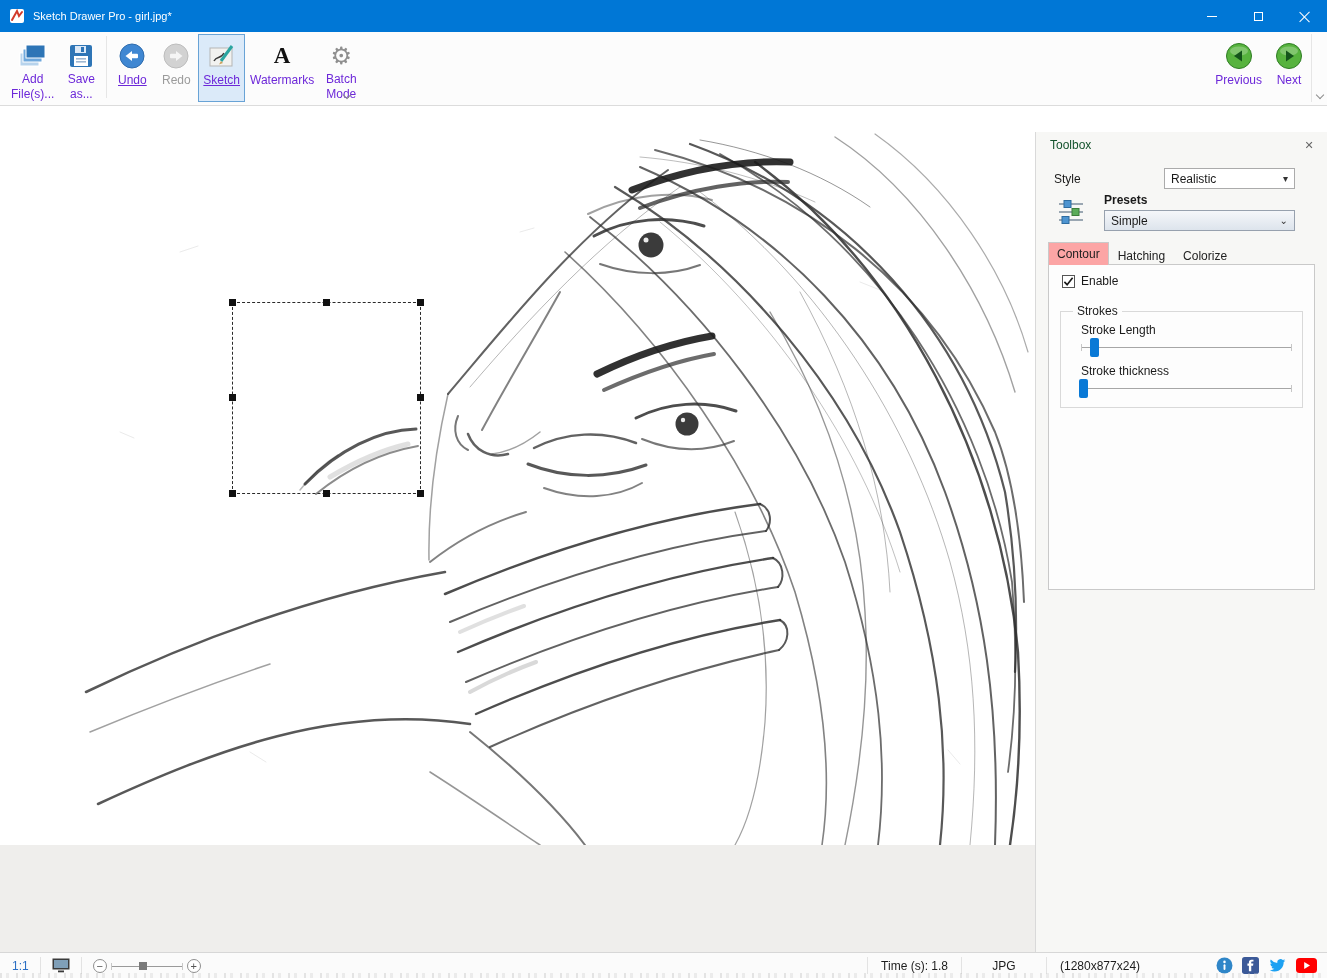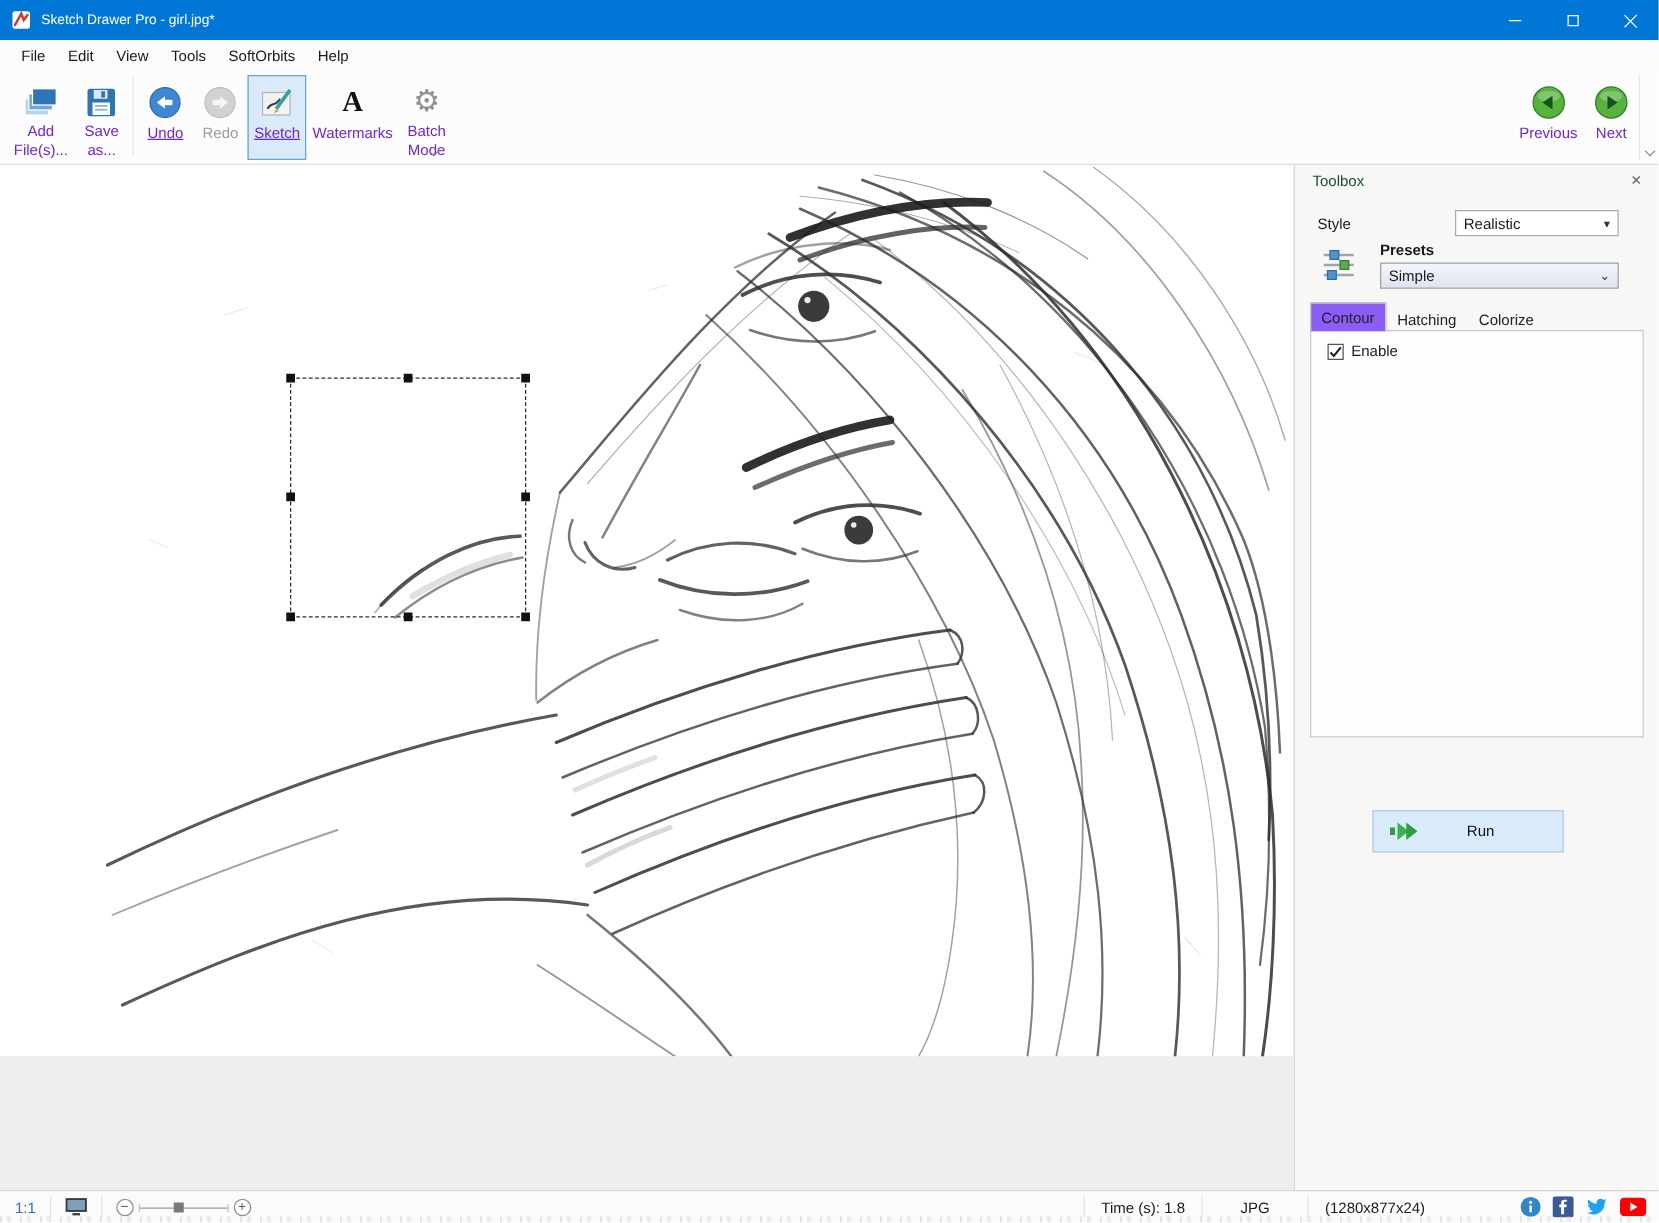--- a/index.html
+++ b/index.html
@@ -59,21 +59,21 @@
   .tbx-close { position:absolute; right:10px; top:5px; color:#666; font-size:11px; width:16px; height:16px; text-align:center; line-height:16px; }
   .style-label { position:absolute; left:18px; top:40px; }
   .combo { position:absolute; background:#fff; border:1px solid #abababs; border:1px solid #ababab; display:flex; align-items:center; padding:0 6px; height:21px; }
   .combo .arrow { margin-left:auto; font-size:10px; color:#333; }
   .combo-style { left:128px; top:36px; width:131px; }
   .combo-presets { left:68px; top:78px; width:191px; background:linear-gradient(#f5f7fa,#dde4ec); border-color:#97a1ae; }
   .presets-label { position:absolute; left:68px; top:61px; font-weight:bold; }
   .presets-icon { position:absolute; left:20px; top:64px; }
   .tabs { position:absolute; left:12px; top:110px; display:flex; align-items:flex-end; height:23px; }
   .tab { height:20px; padding:0 8px; display:flex; align-items:center; color:#222; border:1px solid transparent; border-bottom:none; }
-  .tab.active { background:#8b5cf6; border-color:#c9c9c9; height:23px; position:relative; z-index:3;margin-top:40px; }
+  .tab.active { background:#fca5a5; border-color:#c9c9c9; height:23px; position:relative; z-index:3;margin-top:40px; }
   .tab-panel { position:absolute; left:12px; right:12px; top:132px; height:326px; border:1px solid #c9c9c9; background:#fdfdfd; padding:9px 9px 0; z-index:2; }
   .check-row { display:flex; align-items:center; gap:6px; margin-left:4px; }
   .checkbox { width:13px; height:13px; border:1px solid #555; background:#fff; display:flex; align-items:center; justify-content:center; }
   fieldset { border:1px solid #d9d9d9; margin:12px 2px 0; padding:0 8px 6px; }
   fieldset legend { padding:0 4px; margin-left:4px; font-size:12px; color:#1a1a1a; }
   .slider-label { margin:5px 0 0 12px; }
   .slider { position:relative; height:22px; margin:0 2px 1px 12px; }
   .slider-track { position:absolute; left:0; right:0; top:10px; height:1px; background:#a6a6a6; }
   .slider-track::before,.slider-track::after { content:""; position:absolute; top:-3px; width:1px; height:7px; background:#c7c7c7; }
   .slider-track::before{left:0;} .slider-track::after{right:0;}
@@ -115,28 +115,20 @@
         </div>
       <div class="win-btn">
           <span class="glyph-max"></span>
         </div>
       <div class="win-btn">
           <span class="glyph-close"></span>
         </div>
     </div>
   </div>
 
-  <div class="menubar">
-    <span class="menu-item">File</span>
-    <span class="menu-item">Edit</span>
-    <span class="menu-item">View</span>
-    <span class="menu-item">Tools</span>
-    <span class="menu-item">SoftOrbits</span>
-    <span class="menu-item">Help</span>
-  </div>
 
   <div class="toolbar">
 
     <div class="tb">
       <span class="ic">
         <svg width="30" height="28" viewBox="0 0 30 28">
           <rect x="2" y="11" width="19" height="13" fill="#b7d3ec" stroke="#fff"></rect>
           <rect x="5" y="7" width="19" height="13" fill="#6fa8dc" stroke="#fff"></rect>
           <rect x="8" y="3" width="19" height="13" fill="#2e75b6" stroke="#fff"></rect>
         </svg>
@@ -374,32 +366,35 @@
         <div class="check-row">
           <span class="checkbox">
             <svg width="11" height="11" viewBox="0 0 12 12">
               <polyline points="1.5,6.5 4.5,9.5 10.5,2" fill="none" stroke="#1a1a1a" stroke-width="1.8"></polyline>
             </svg>
           </span>
           <span>Enable</span>
         </div>
 
 
-      </div>
-
-      <div class="run-btn">
-        <span class="ric">
-          <svg width="26" height="16" viewBox="0 0 26 16">
-            <rect x="1" y="5" width="4" height="6" fill="#2f9e44"></rect>
-            <polygon points="7,1 16,8 7,15" fill="#37b24d"></polygon>
-            <polygon points="14,1 23,8 14,15" fill="#2f9e44"></polygon>
-          </svg>
-        </span>
-        <span class="rlabel">Run</span>
-      </div>
+        <fieldset style="margin-top:16px;">
+          <legend>Strokes</legend>
+          <div class="slider-label">Stroke Length</div>
+          <div class="slider">
+            <div class="slider-track"></div>
+            <div class="slider-thumb" style="left: calc(6% - 4px);"></div>
+          </div>
+          <div class="slider-label">Stroke thickness</div>
+          <div class="slider">
+            <div class="slider-track"></div>
+            <div class="slider-thumb" style="left: calc(1% - 4px);"></div>
+          </div>
+        </fieldset>
+      </div>
+
     </div>
   </div>
 
   <div class="statusbar">
     <span class="zoom-ratio">1:1</span>
     <span class="sb-sep"></span>
     <span class="fit-btn">
       <svg width="18" height="15" viewBox="0 0 18 15">
         <rect x="0.5" y="0.5" width="17" height="11" fill="#3a3a3a"></rect>
         <rect x="2" y="2" width="14" height="8" fill="#7f9fb8"></rect>

